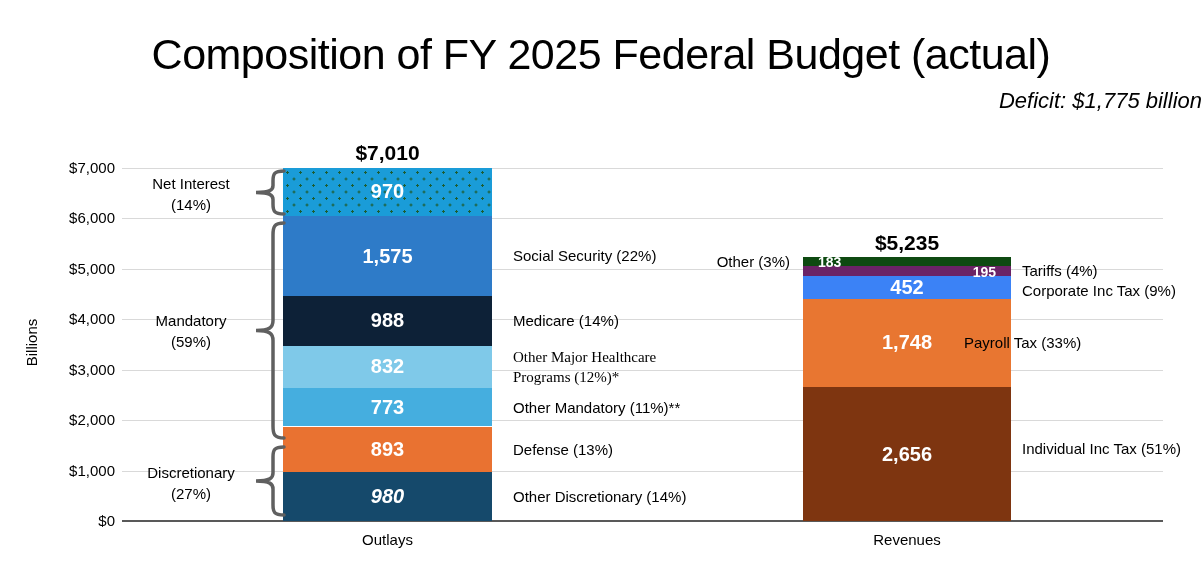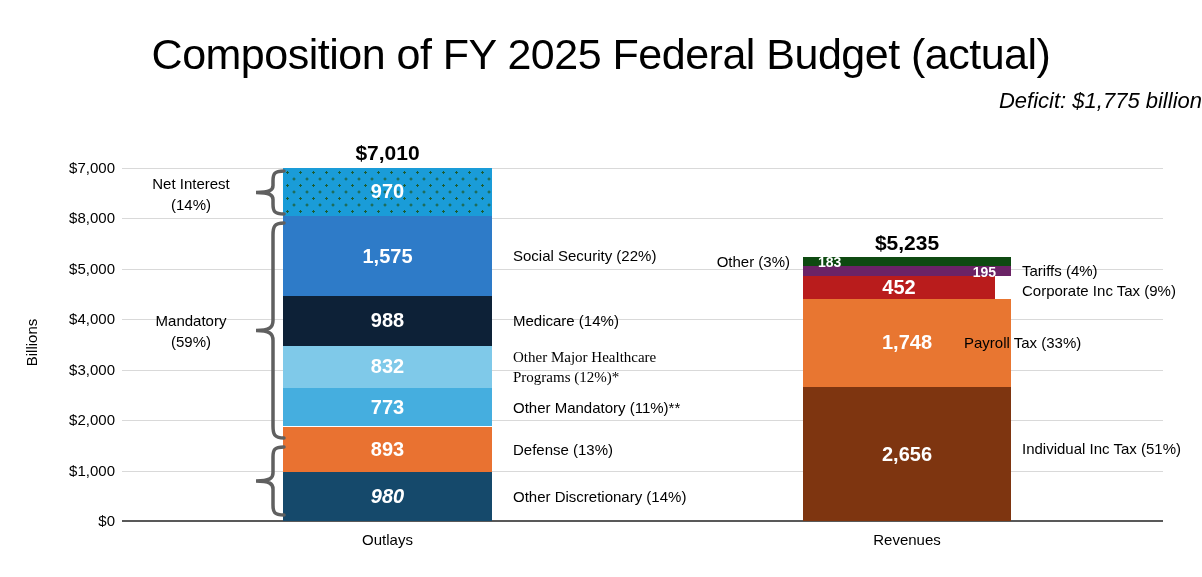--- a/index.html
+++ b/index.html
@@ -52,21 +52,21 @@
   <div class="gridline" style="top:420px;"></div>
   <div class="gridline" style="top:471px;"></div>
   <div class="axisline" style="top:520px;"></div>
 
   <div class="ytick" style="top:512px;">$0</div>
   <div class="ytick" style="top:462px;">$1,000</div>
   <div class="ytick" style="top:411px;">$2,000</div>
   <div class="ytick" style="top:361px;">$3,000</div>
   <div class="ytick" style="top:310px;">$4,000</div>
   <div class="ytick" style="top:260px;">$5,000</div>
-  <div class="ytick" style="top:209px;">$8,000</div>
+  <div class="ytick" style="top:209px;">$6,000</div>
   <div class="ytick" style="top:159px;">$7,000</div>
 
   <div class="seg seg-dots" style="left: 283px; width: 209px; top: 167.5px; height: 48.9px; background-color: rgb(26, 156, 216);">
     <span class="val">970</span>
   </div>
   <div class="seg" style="left: 283px; width: 209px; top: 216.4px; height: 79.4px; background-color: rgb(46, 123, 200);">
     <span class="val">1,575</span>
   </div>
   <div class="seg" style="left: 283px; width: 209px; top: 295.8px; height: 49.8px; background-color: rgb(13, 33, 55);">
     <span class="val">988</span>
@@ -79,21 +79,21 @@
   </div>
   <div class="seg" style="left: 283px; width: 209px; top: 426.5px; height: 45.1px; background-color: rgb(233, 114, 49);">
     <span class="val">893</span>
   </div>
   <div class="seg" style="left: 283px; width: 209px; top: 471.6px; height: 49.4px; background-color: rgb(21, 73, 107); font-style: italic;">
     <span class="val">980</span>
   </div>
 
   <div class="seg" style="left: 803px; width: 208px; top: 257.1px; height: 9.2px; background-color: rgb(14, 74, 17);"></div>
   <div class="seg" style="left: 803px; width: 208px; top: 266.3px; height: 9.8px; background-color: rgb(107, 35, 102);"></div>
-  <div class="seg" style="left: 803px; width: 192px; top: 276.1px; height: 22.8px; background-color: #b91c1c;">
+  <div class="seg" style="left: 803px; width: 208px; top: 276.1px; height: 22.8px; background-color: #3b82f6;">
     <span class="val">452</span>
   </div>
   <div class="seg" style="left: 803px; width: 208px; top: 298.9px; height: 88.2px; background-color: rgb(232, 118, 49);">
     <span class="val">1,748</span>
   </div>
   <div class="seg" style="left: 803px; width: 208px; top: 387.1px; height: 133.9px; background-color: rgb(126, 53, 16);">
     <span class="val">2,656</span>
   </div>
 
   <div class="val-sm" style="left:818px;top:256px;">183</div>
@@ -126,17 +126,21 @@
   </svg>
 
   <div class="bracket-label" style="left:132px;width:118px;top:173px;">
     <div>Net Interest</div>
     <div>(14%)</div>
   </div>
   <div class="bracket-label" style="left:132px;width:118px;top:310px;">
     <div>Mandatory</div>
     <div>(59%)</div>
   </div>
+  <div class="bracket-label" style="left:132px;width:118px;top:462px;">
+    <div>Discretionary</div>
+    <div>(27%)</div>
+  </div>
 
   <div class="xtick" style="left:283px;width:209px;">Outlays</div>
   <div class="xtick" style="left:803px;width:208px;">Revenues</div>
 
 </div>
 
 </body></html>

